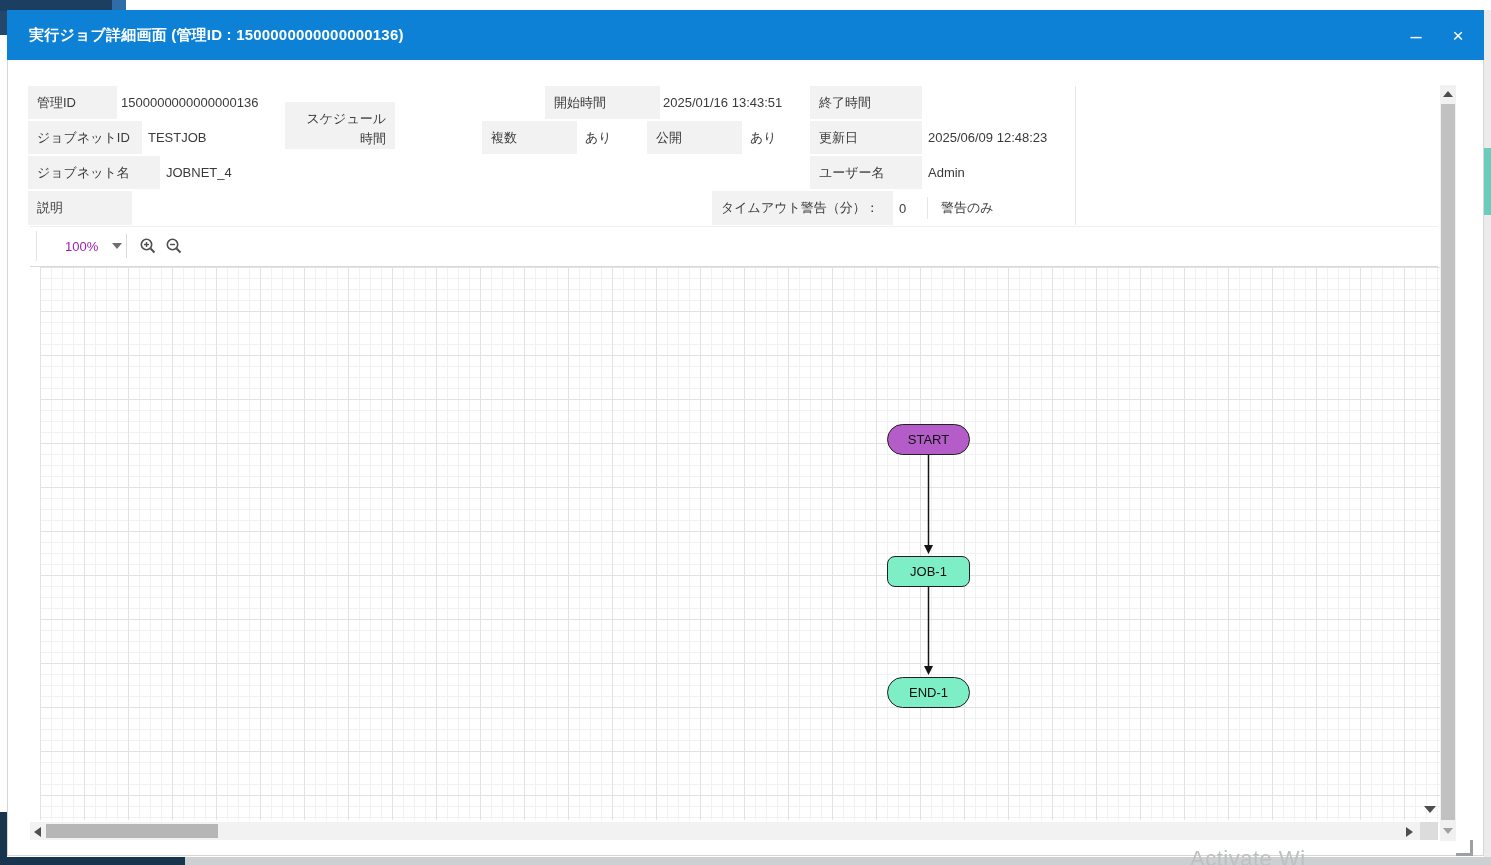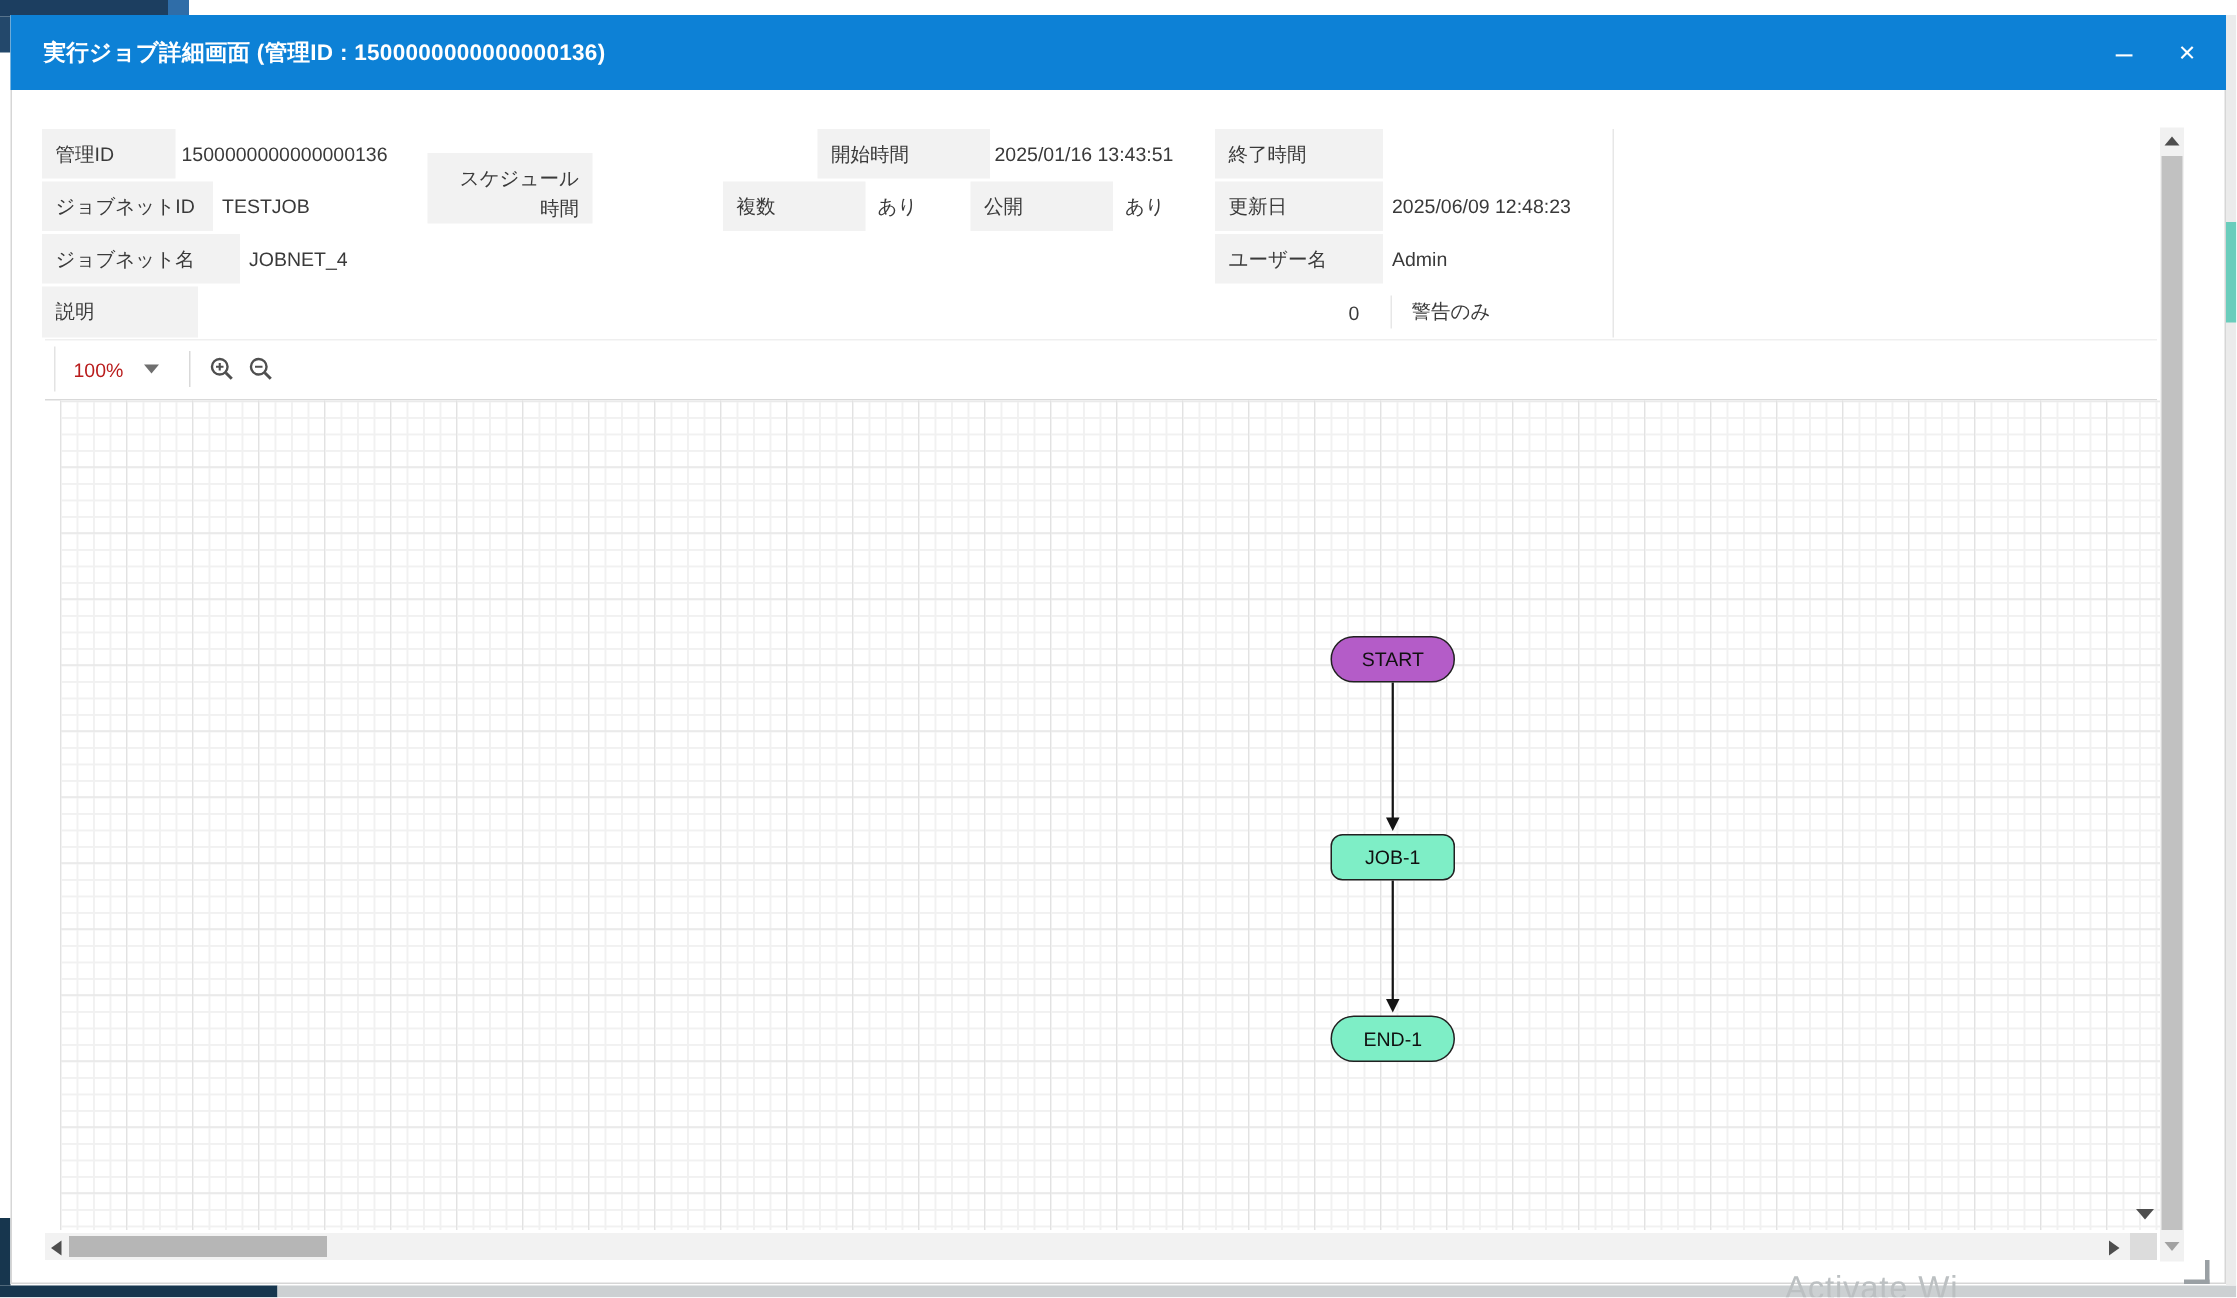--- a/index.html
+++ b/index.html
@@ -31,21 +31,21 @@
   .lbl{position:absolute;background:#f2f2f2;color:#3a3a3a;font-size:13px;
        padding:0 9px;box-sizing:border-box;display:flex;align-items:center;}
   .lbl.wrap{display:block;align-items:flex-start;padding-top:7px;line-height:1.5;}
   .val{position:absolute;font-size:13px;color:#3a3a3a;display:flex;align-items:center;}
   .vline{position:absolute;width:1px;background:#e7e7e7;}
   .hline{position:absolute;height:1px;background:#e2e2e2;}
 
   
   .zoom-select{position:absolute;left:36px;top:231px;width:88px;height:30px;display:flex;
                align-items:center;border-left:1px solid #e3e3e3;cursor:pointer;}
-  .zoom-text{font-size:13px;color:#b91c1c;margin-left:12px;}
+  .zoom-text{font-size:13px;color:#a21caf;margin-left:28px;}
   .caret-down{width:0;height:0;border-left:5px solid transparent;border-right:5px solid transparent;
               border-top:6px solid #6f6f6f;margin-left:14px;}
   .tb-divider{position:absolute;left:126px;top:234px;width:1px;height:24px;background:#d9d9d9;}
   .tb-btn{position:absolute;top:234px;width:24px;height:24px;display:flex;align-items:center;
           justify-content:center;cursor:pointer;}
 
   
   .canvas{position:absolute;left:30px;top:267px;width:1408px;height:553px;background:#fff;
           border-right:1px solid #e5e5e5;box-sizing:border-box;
           background-image:
@@ -126,20 +126,21 @@
   <div class="lbl" style="left:810px;top:121px;width:112px;height:33px">更新日</div>
   <div class="val" style="left:928px;top:121px;width:145px;height:33px">2025/06/09 12:48:23</div>
 
   <div class="lbl" style="left:28px;top:156px;width:132px;height:33px">ジョブネット名</div>
   <div class="val" style="left:166px;top:156px;width:180px;height:33px">JOBNET_4</div>
   <div class="lbl" style="left:810px;top:156px;width:112px;height:33px">ユーザー名</div>
   <div class="val" style="left:928px;top:156px;width:120px;height:33px">Admin</div>
 
   <div class="lbl" style="left:28px;top:191px;width:104px;height:34px">説明</div>
   <div class="val" style="left:138px;top:191px;width:300px;height:34px"></div>
+  <div class="lbl" style="left:712px;top:191px;width:181px;height:34px">タイムアウト警告（分）：</div>
   <div class="val" style="left:899px;top:191px;width:20px;height:34px">0</div>
   <div class="vline" style="left:927px;top:197px;height:22px"></div>
   <div class="val" style="left:941px;top:191px;width:80px;height:34px">警告のみ</div>
 
   <div class="vline" style="left:1075px;top:86px;height:139px"></div>
   <div class="hline" style="left:30px;top:226px;width:1408px;background:#efefef"></div>
 
   <div class="zoom-select">
     <span class="zoom-text">100%</span>
     <span class="caret-down"></span>

